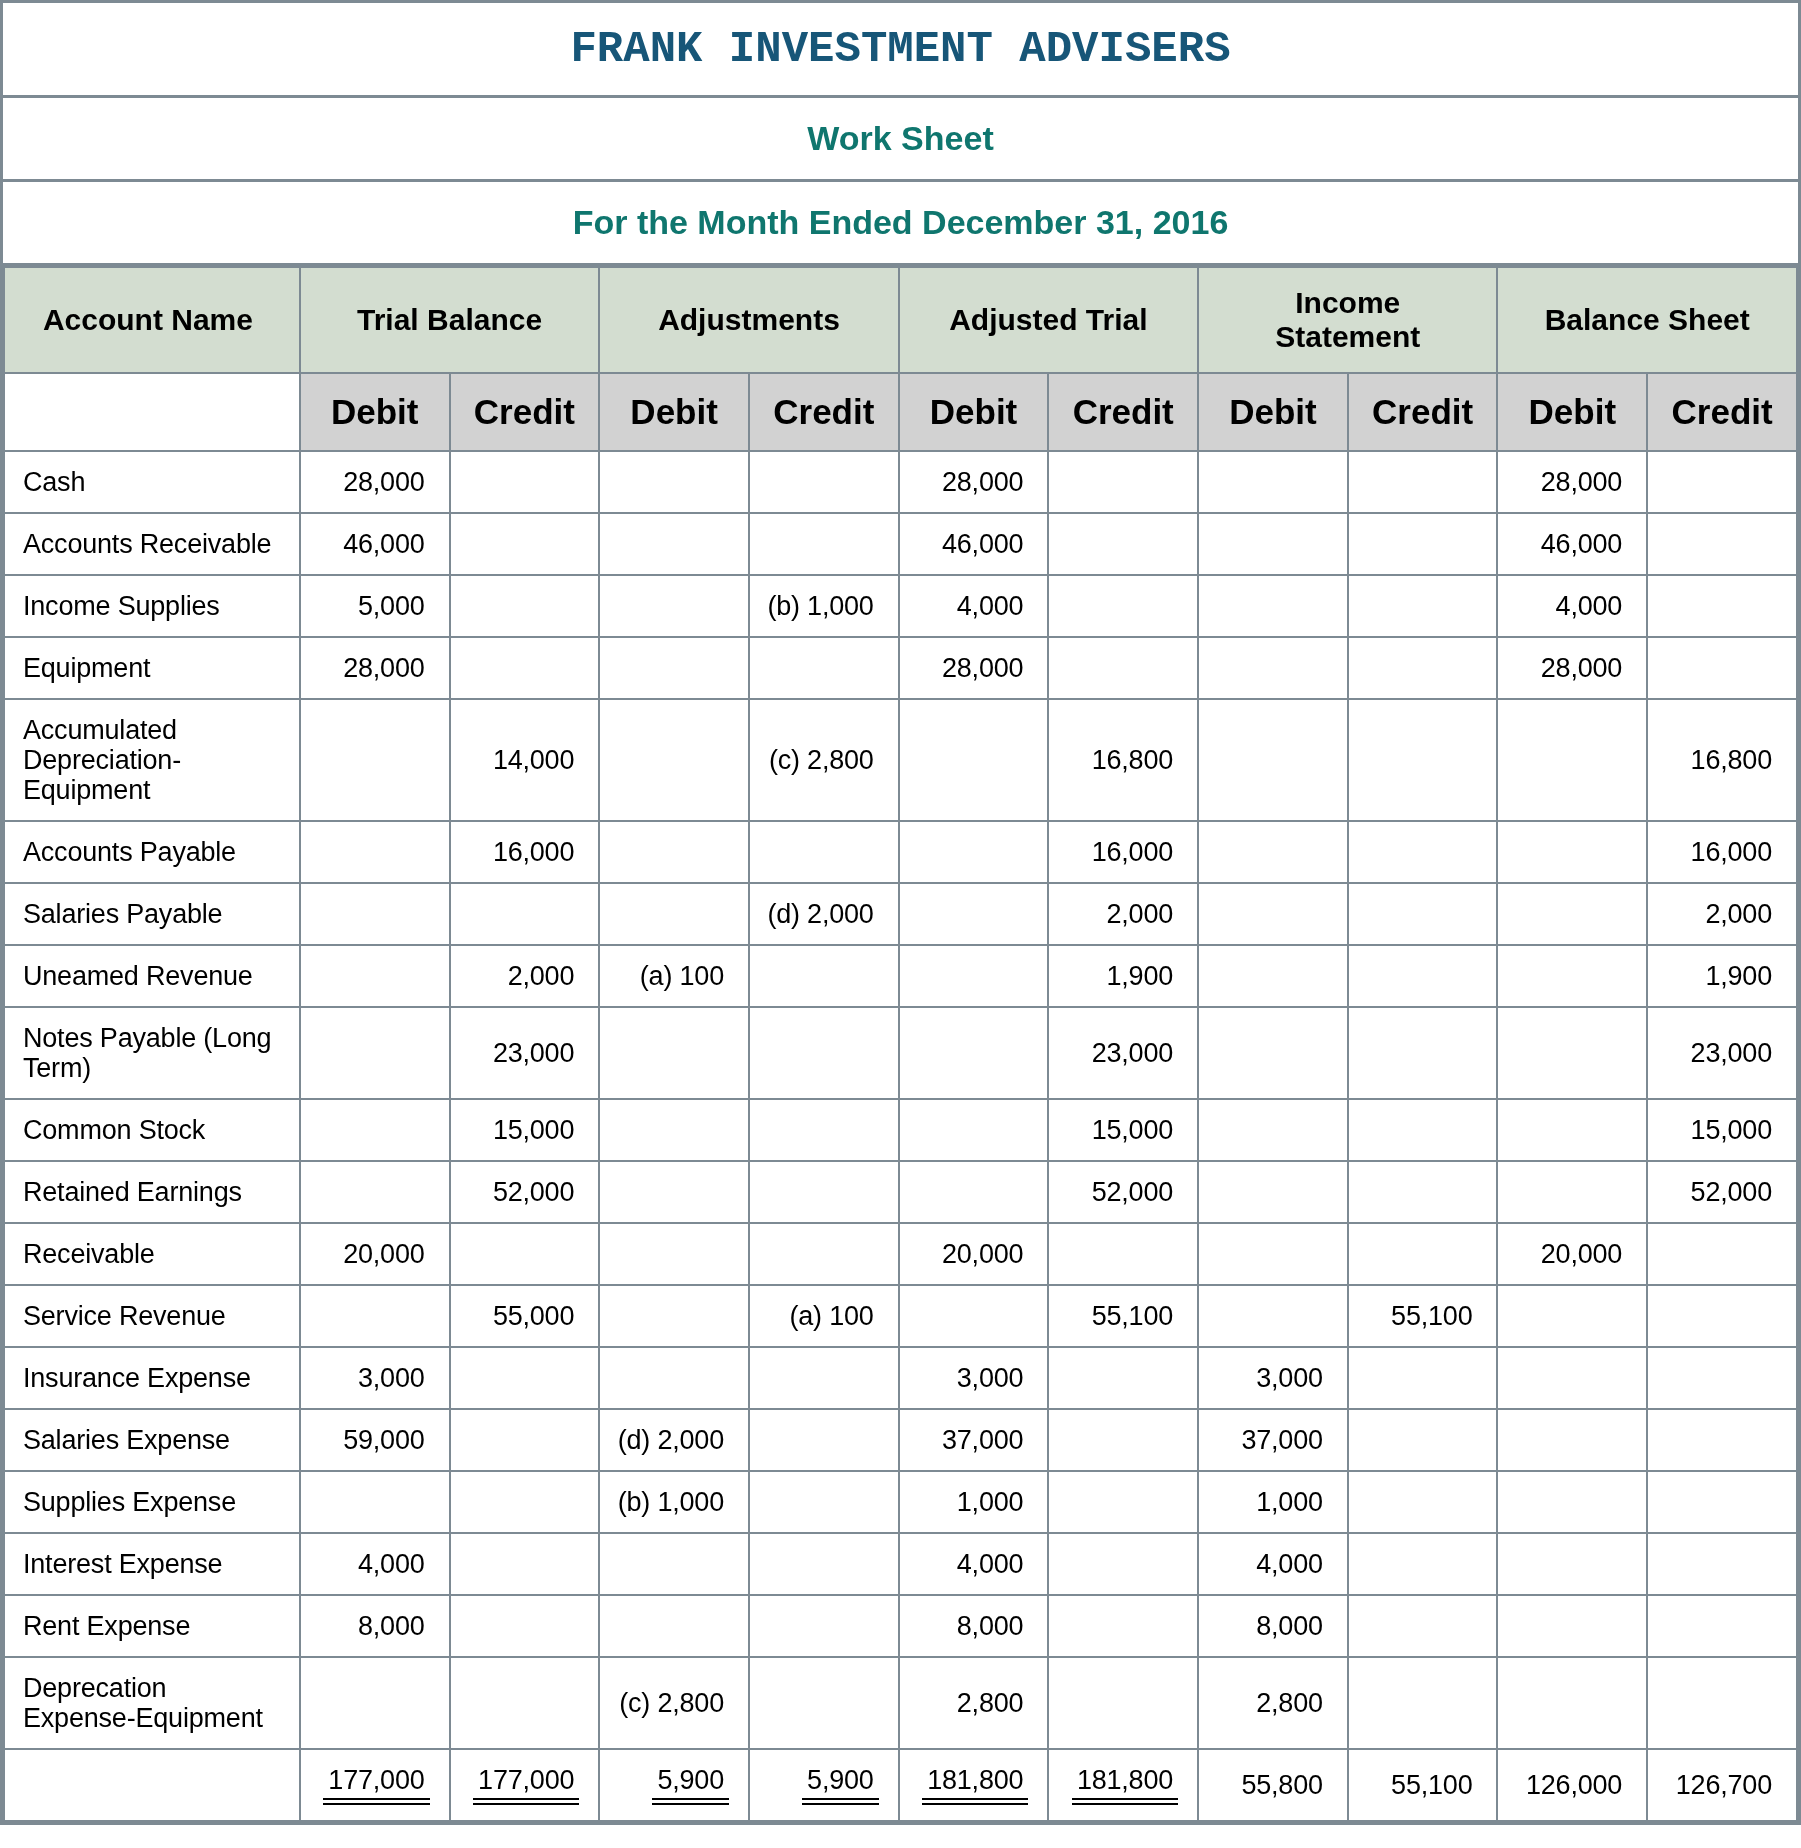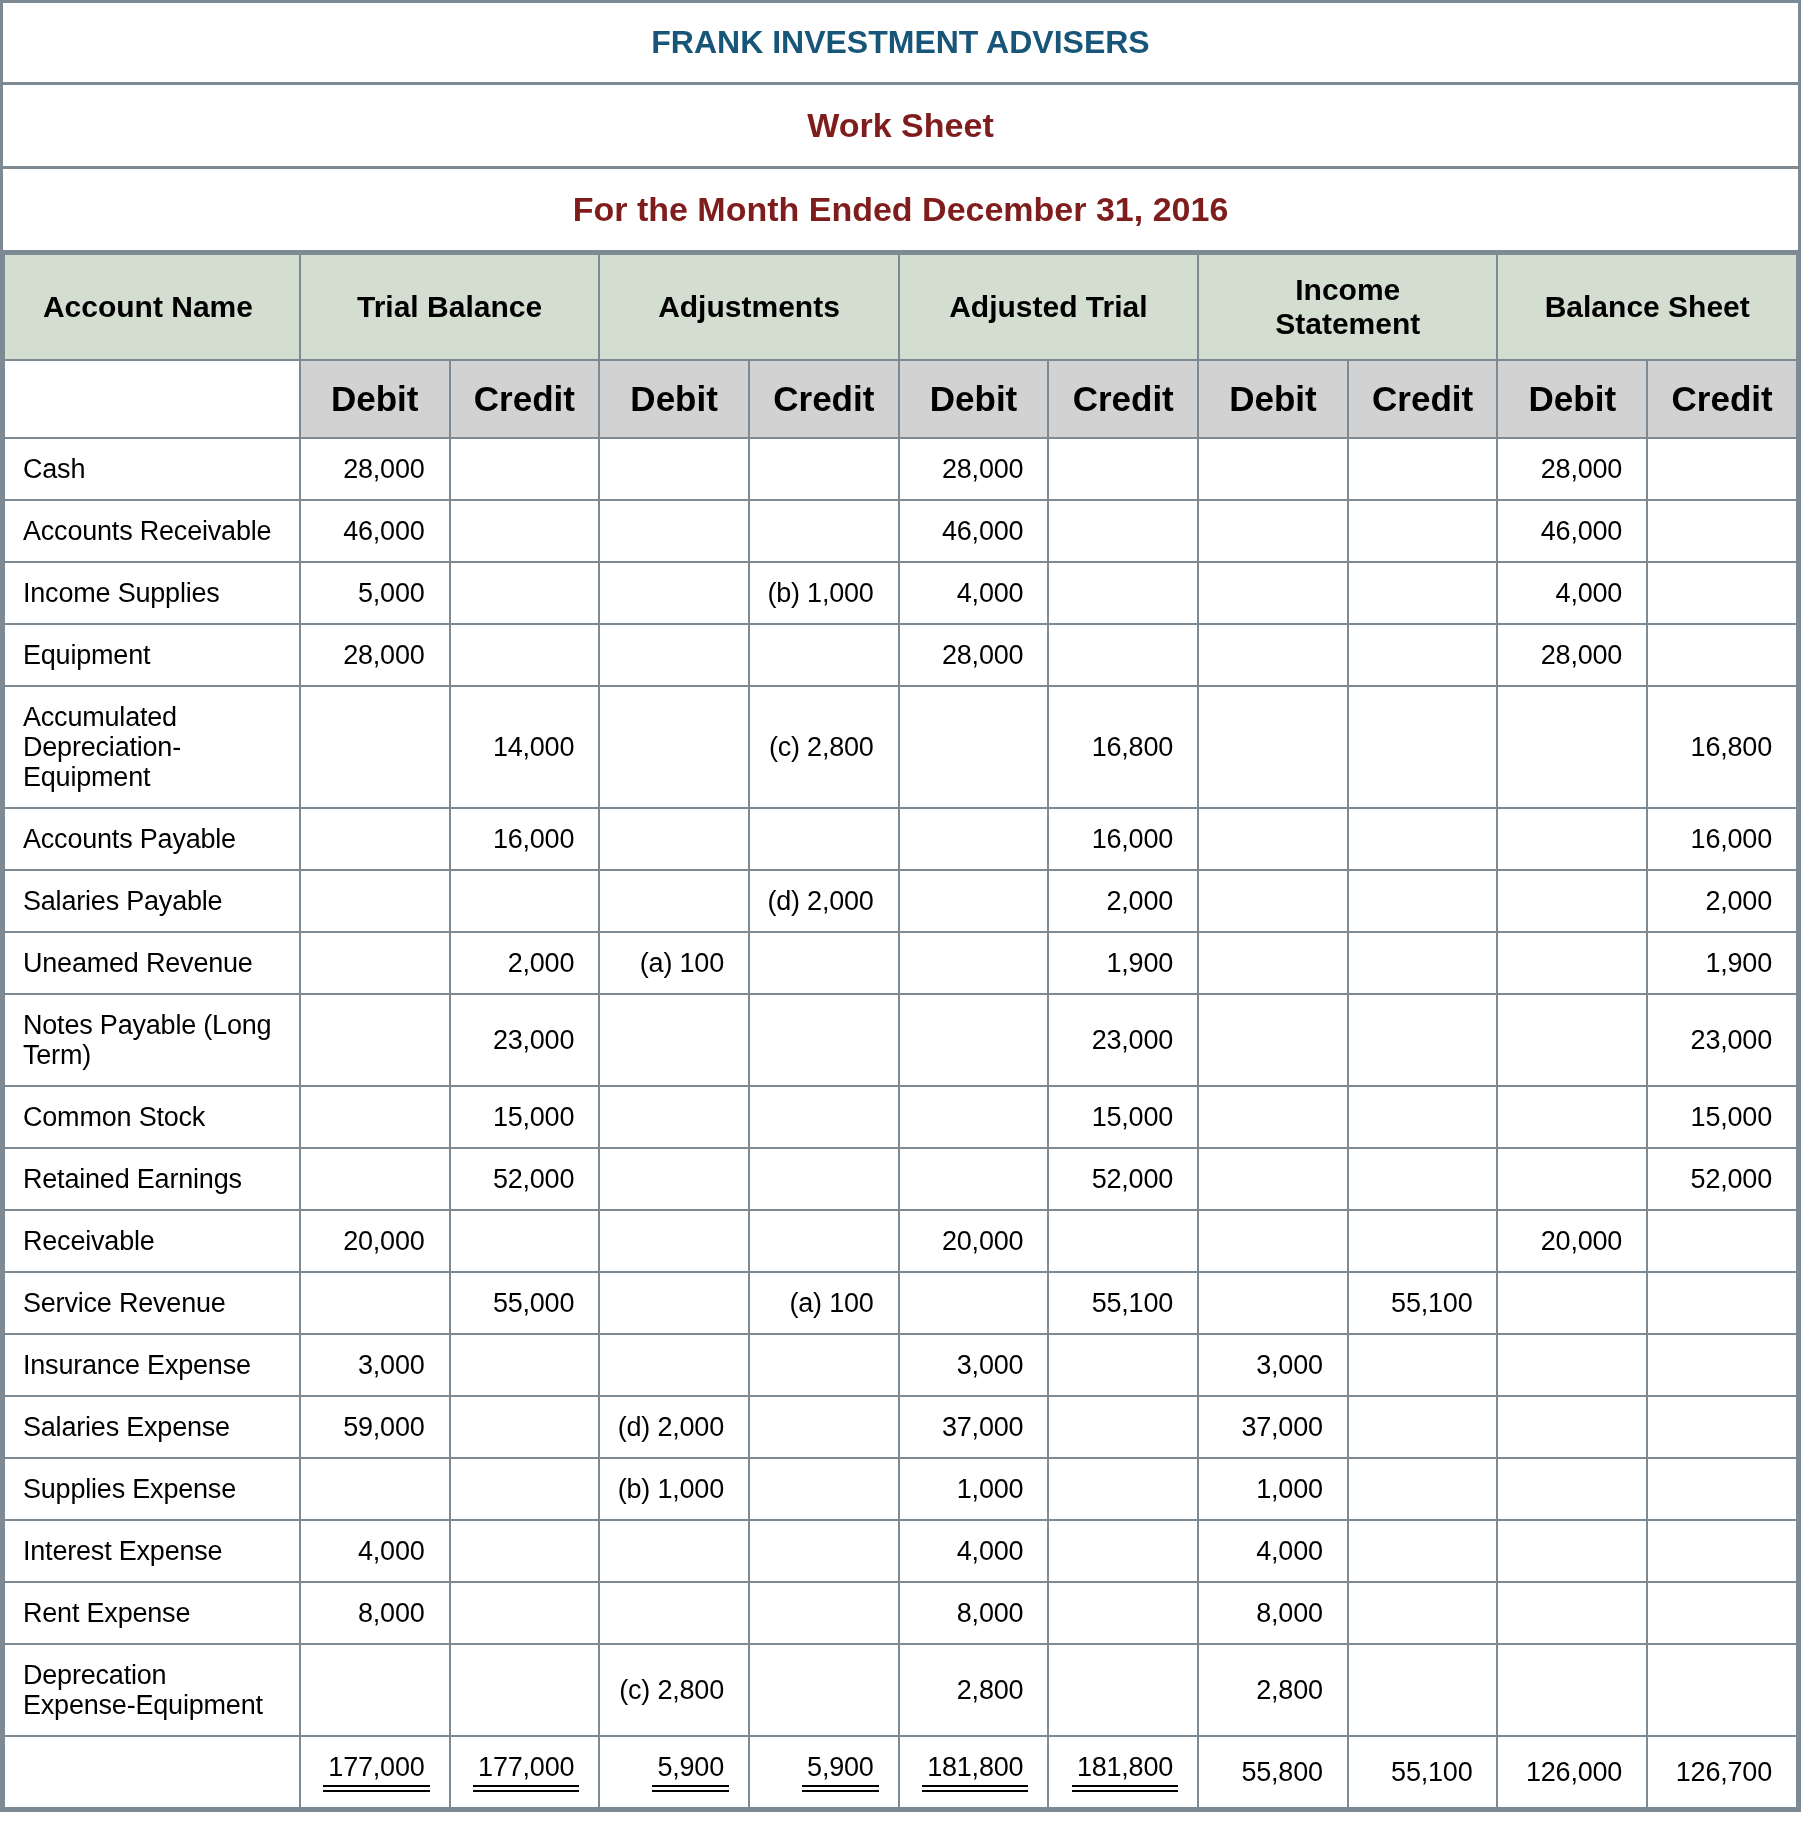--- a/index.html
+++ b/index.html
@@ -18,23 +18,23 @@
     width:1801px;
     border:3px solid var(--border);
     background:#fff;
   }
   .title{
     text-align:center;
     font-weight:bold;
     font-size:34px;
     padding:21px 10px;
     border-bottom:3px solid var(--border);
-    color:#7f1d1d;
-  }
-  .title.company{ color:var(--title-text); font-size:32px; }
+    color:#0f766e;
+  }
+  .title.company{ color:var(--title-text); font-size:44px;font-family:Liberation Mono, monospace; }
   table{
     width:100%;
     border-collapse:collapse;
     table-layout:fixed;
   }
   col.c-acct{width:16.5%;}
   col.c-num{width:8.35%;}
   th,td{
     border:2px solid var(--border);
     vertical-align:middle;

